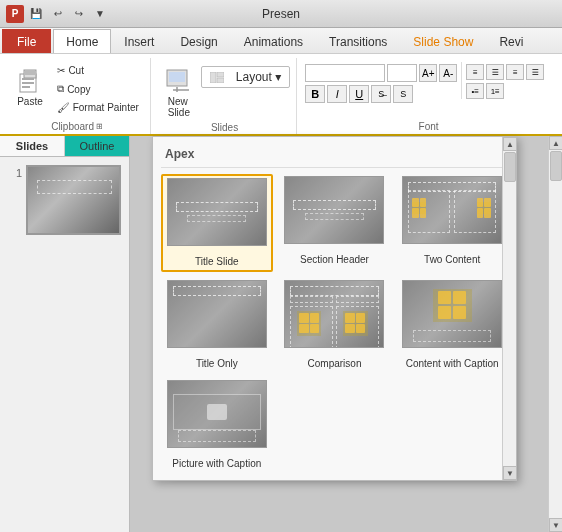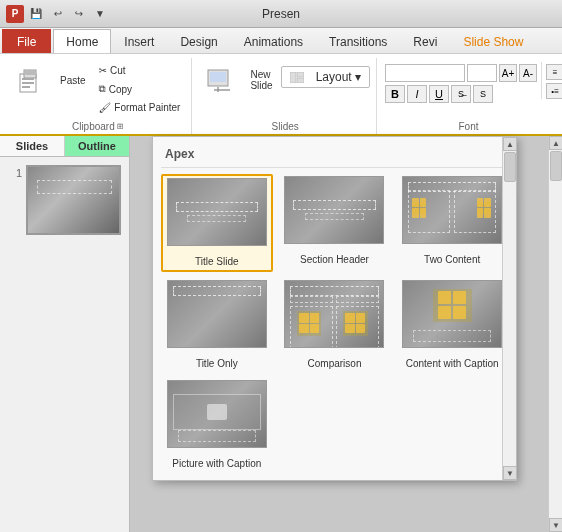--- a/index.html
+++ b/index.html
@@ -122,23 +122,23 @@
     .ribbon-buttons {
       display: flex;
       gap: 2px;
       align-items: flex-start;
       flex: 1;
       padding-top: 4px;
     }
 
     .ribbon-btn-large {
       display: flex;
-      flex-direction: row;
-      align-items: center;
-      gap: 16px;
+      flex-direction: column;
+      align-items: center;
+      gap: 2px;
       padding: 3px 5px;
       cursor: pointer;
       border: 1px solid transparent;
       border-radius: 2px;
       font-size: 10px;
       color: #333;
     }
     .ribbon-btn-large .icon-large {
       width: 28px; height: 28px;
       display: flex; align-items: center; justify-content: center;
@@ -196,24 +196,23 @@
     .panel-tabs {
       display: flex;
       border-bottom: 1px solid #bbb;
     }
     .panel-tab {
       flex: 1;
       padding: 4px 6px;
       font-size: 11px;
       text-align: center;
       cursor: pointer;
-      background: #86efac;
+      background: #14b8a6;
       border-right: 1px solid #ccc;
       color: #333;
-      font-weight: bold;
     }
     .panel-tab:last-child { border-right: none; }
     .panel-tab.active {
       background: #f8f8f8;
       font-weight: bold;
     }
 
     .slide-thumbnail {
       margin: 8px;
       display: flex;
@@ -503,22 +502,22 @@
   <span class="title-text">Presen</span>
 </div>
 
 <div class="ribbon-tabs">
   <div class="tab file">File</div>
   <div class="tab active">Home</div>
   <div class="tab">Insert</div>
   <div class="tab">Design</div>
   <div class="tab">Animations</div>
   <div class="tab">Transitions</div>
+  <div class="tab highlighted">Slide Show</div>
   <div class="tab">Revi</div>
-  <div class="tab highlighted">Slide Show</div>
 </div>
 
 <div class="ribbon">
 
   <div class="ribbon-group">
     <div class="ribbon-buttons">
       <div class="ribbon-btn-large">
         <div class="icon-large">
           <svg width="28" height="28" viewBox="0 0 28 28">
             <rect x="4" y="8" width="16" height="18" fill="#fff" stroke="#999" stroke-width="1"></rect>

